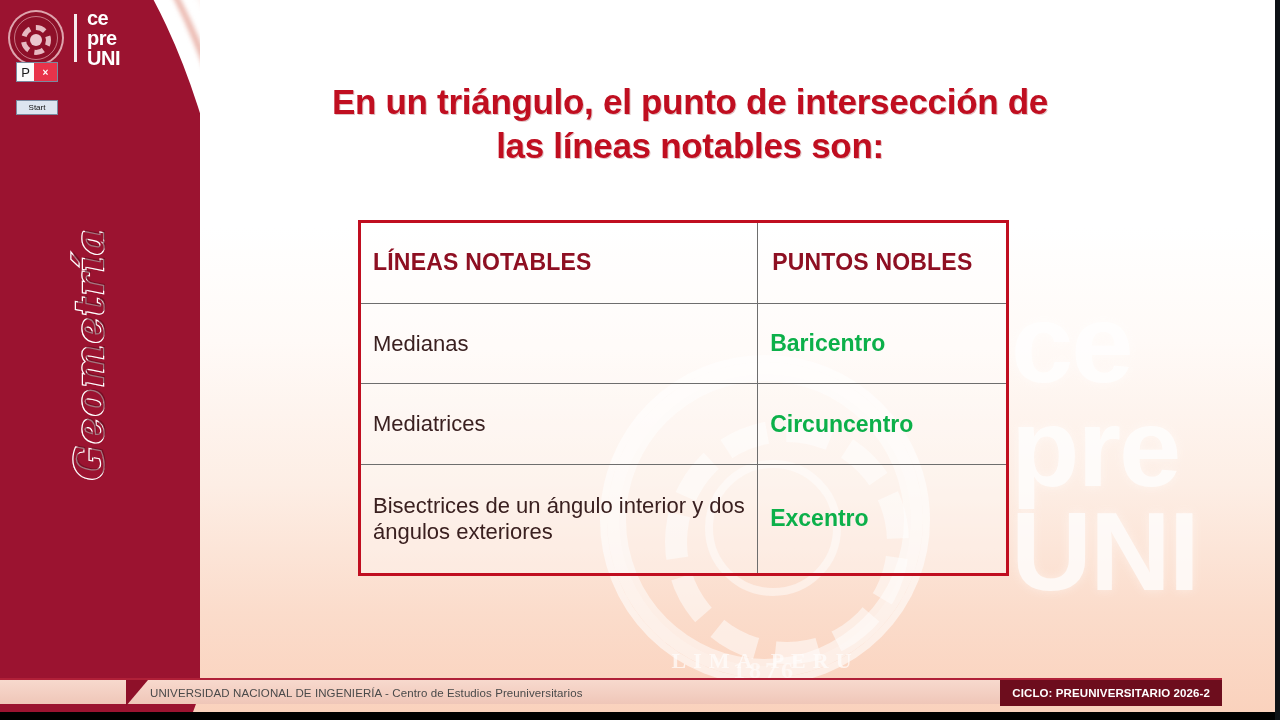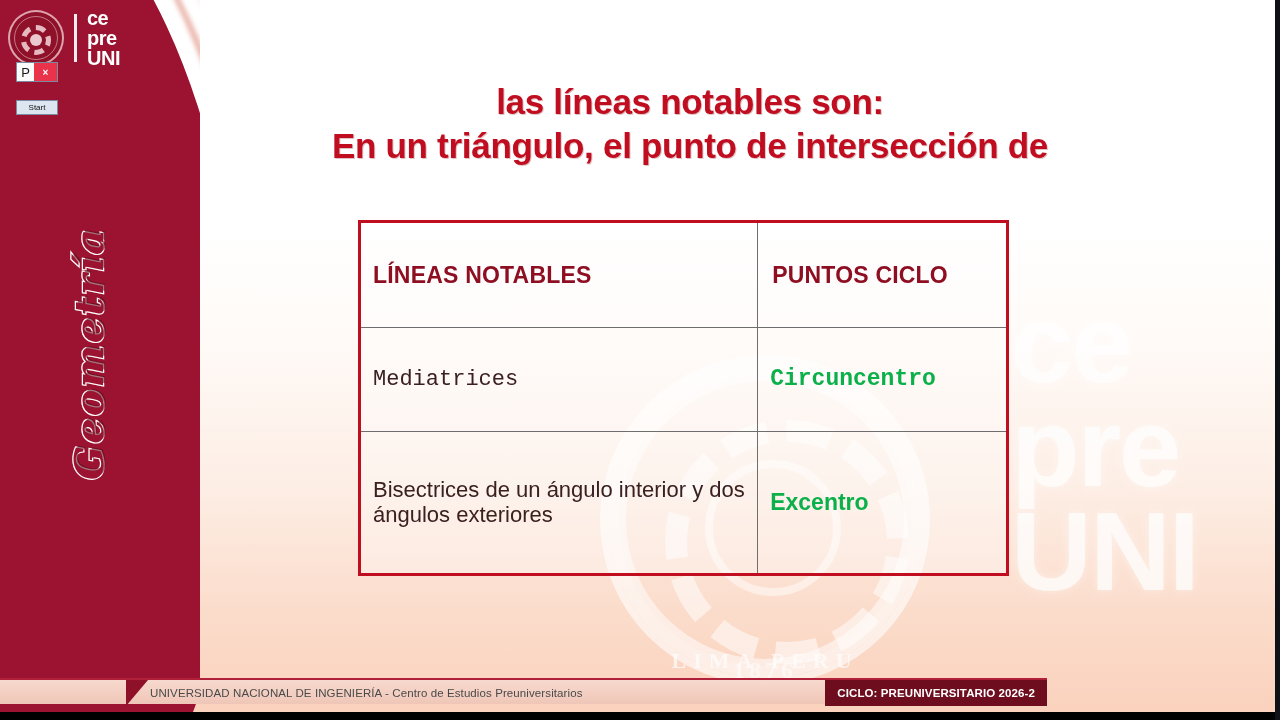--- a/index.html
+++ b/index.html
@@ -302,29 +302,29 @@
     color:#0cb04a;
     font-size:23px;
     font-weight:bold;
     padding-left:14px;
   }
 
   
   tr.r-hdr { height:46px; }
   tr.r1 { height:52px; }
   tr.r2 { height:65px; }
-  tr.r3 { height:65px;font-family:Liberation Mono, monospace; }
+  tr.r3 { height:65px; }
   tr.r4 { height:58px; }
   tr.r5 { height:70px; }
 
   
   .footer {
     position:absolute;
     left:0; bottom:8px;
-    width:1047px; height:26px;
+    width:1222px; height:26px;
     background:linear-gradient(to bottom,#f7d9cd 0%,#f3cfc2 55%,#efc6b8 100%);
     border-top:2px solid #b02038;
   }
   .footer-wedge {
     position:absolute;
     left:126px; top:0;
     width:0; height:0;
     border-left:0 solid transparent;
     border-top:26px solid #8e1029;
     border-right:22px solid transparent;
@@ -400,34 +400,38 @@
 
     <div class="pwidget">
       <div class="pwidget-row">
         <div class="pwidget-p">P</div>
         <div class="pwidget-x">×</div>
       </div>
       <div class="pwidget-start">Start</div>
     </div>
 
     <div class="title">
+      <div>En un triángulo, el punto de intersección de</div>
       <div>las líneas notables son:</div>
-      <div>En un triángulo, el punto de intersección de</div>
     </div>
 
     <div class="tbl-wrap">
       <table class="nt">
         <colgroup>
             <col class="c1">
             <col class="c2">
           </colgroup>
         <tbody>
           <tr class="r-hdr hdr">
             <td>LÍNEAS NOTABLES</td>
-            <td class="c-right">PUNTOS CICLO</td>
+            <td class="c-right">PUNTOS NOBLES</td>
+          </tr>
+          <tr class="r1">
+            <td class="cell-line">Medianas</td>
+            <td class="cell-point">Baricentro</td>
           </tr>
           <tr class="r3">
             <td class="cell-line">Mediatrices</td>
             <td class="cell-point">Circuncentro</td>
           </tr>
           <tr class="r5">
             <td class="cell-line">Bisectrices de un ángulo interior y dos ángulos exteriores</td>
             <td class="cell-point">Excentro</td>
           </tr>
         </tbody>

